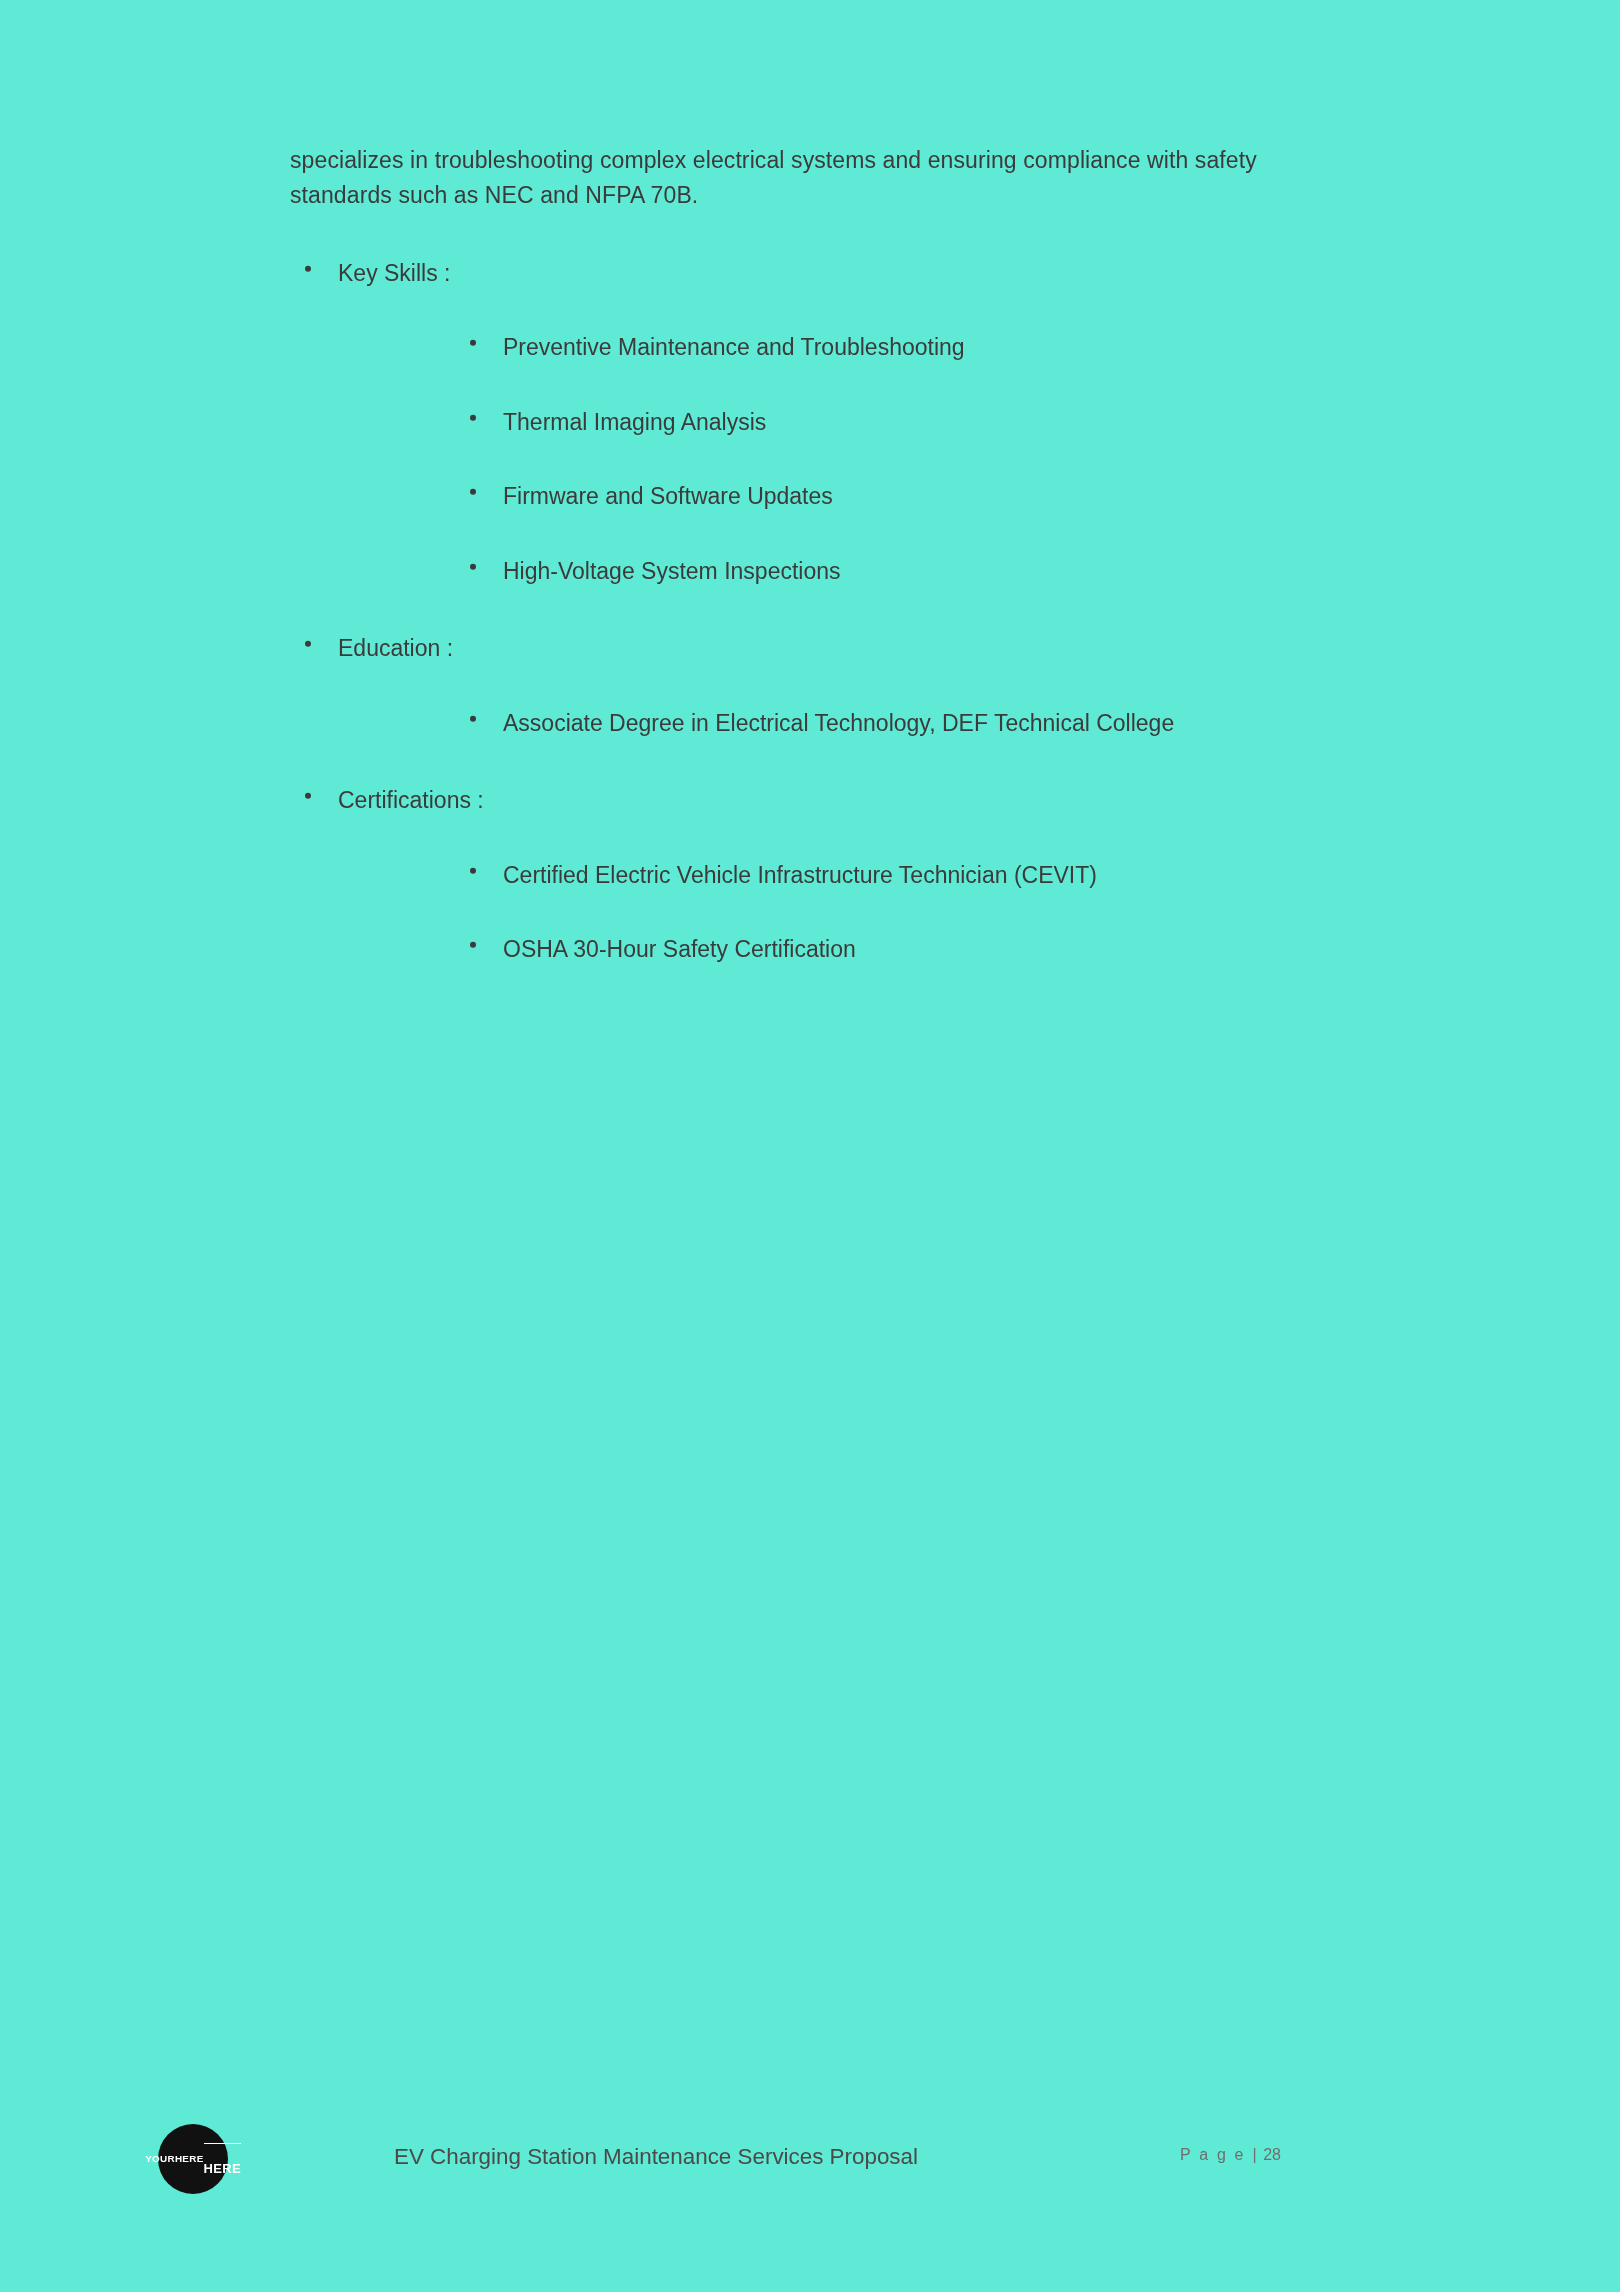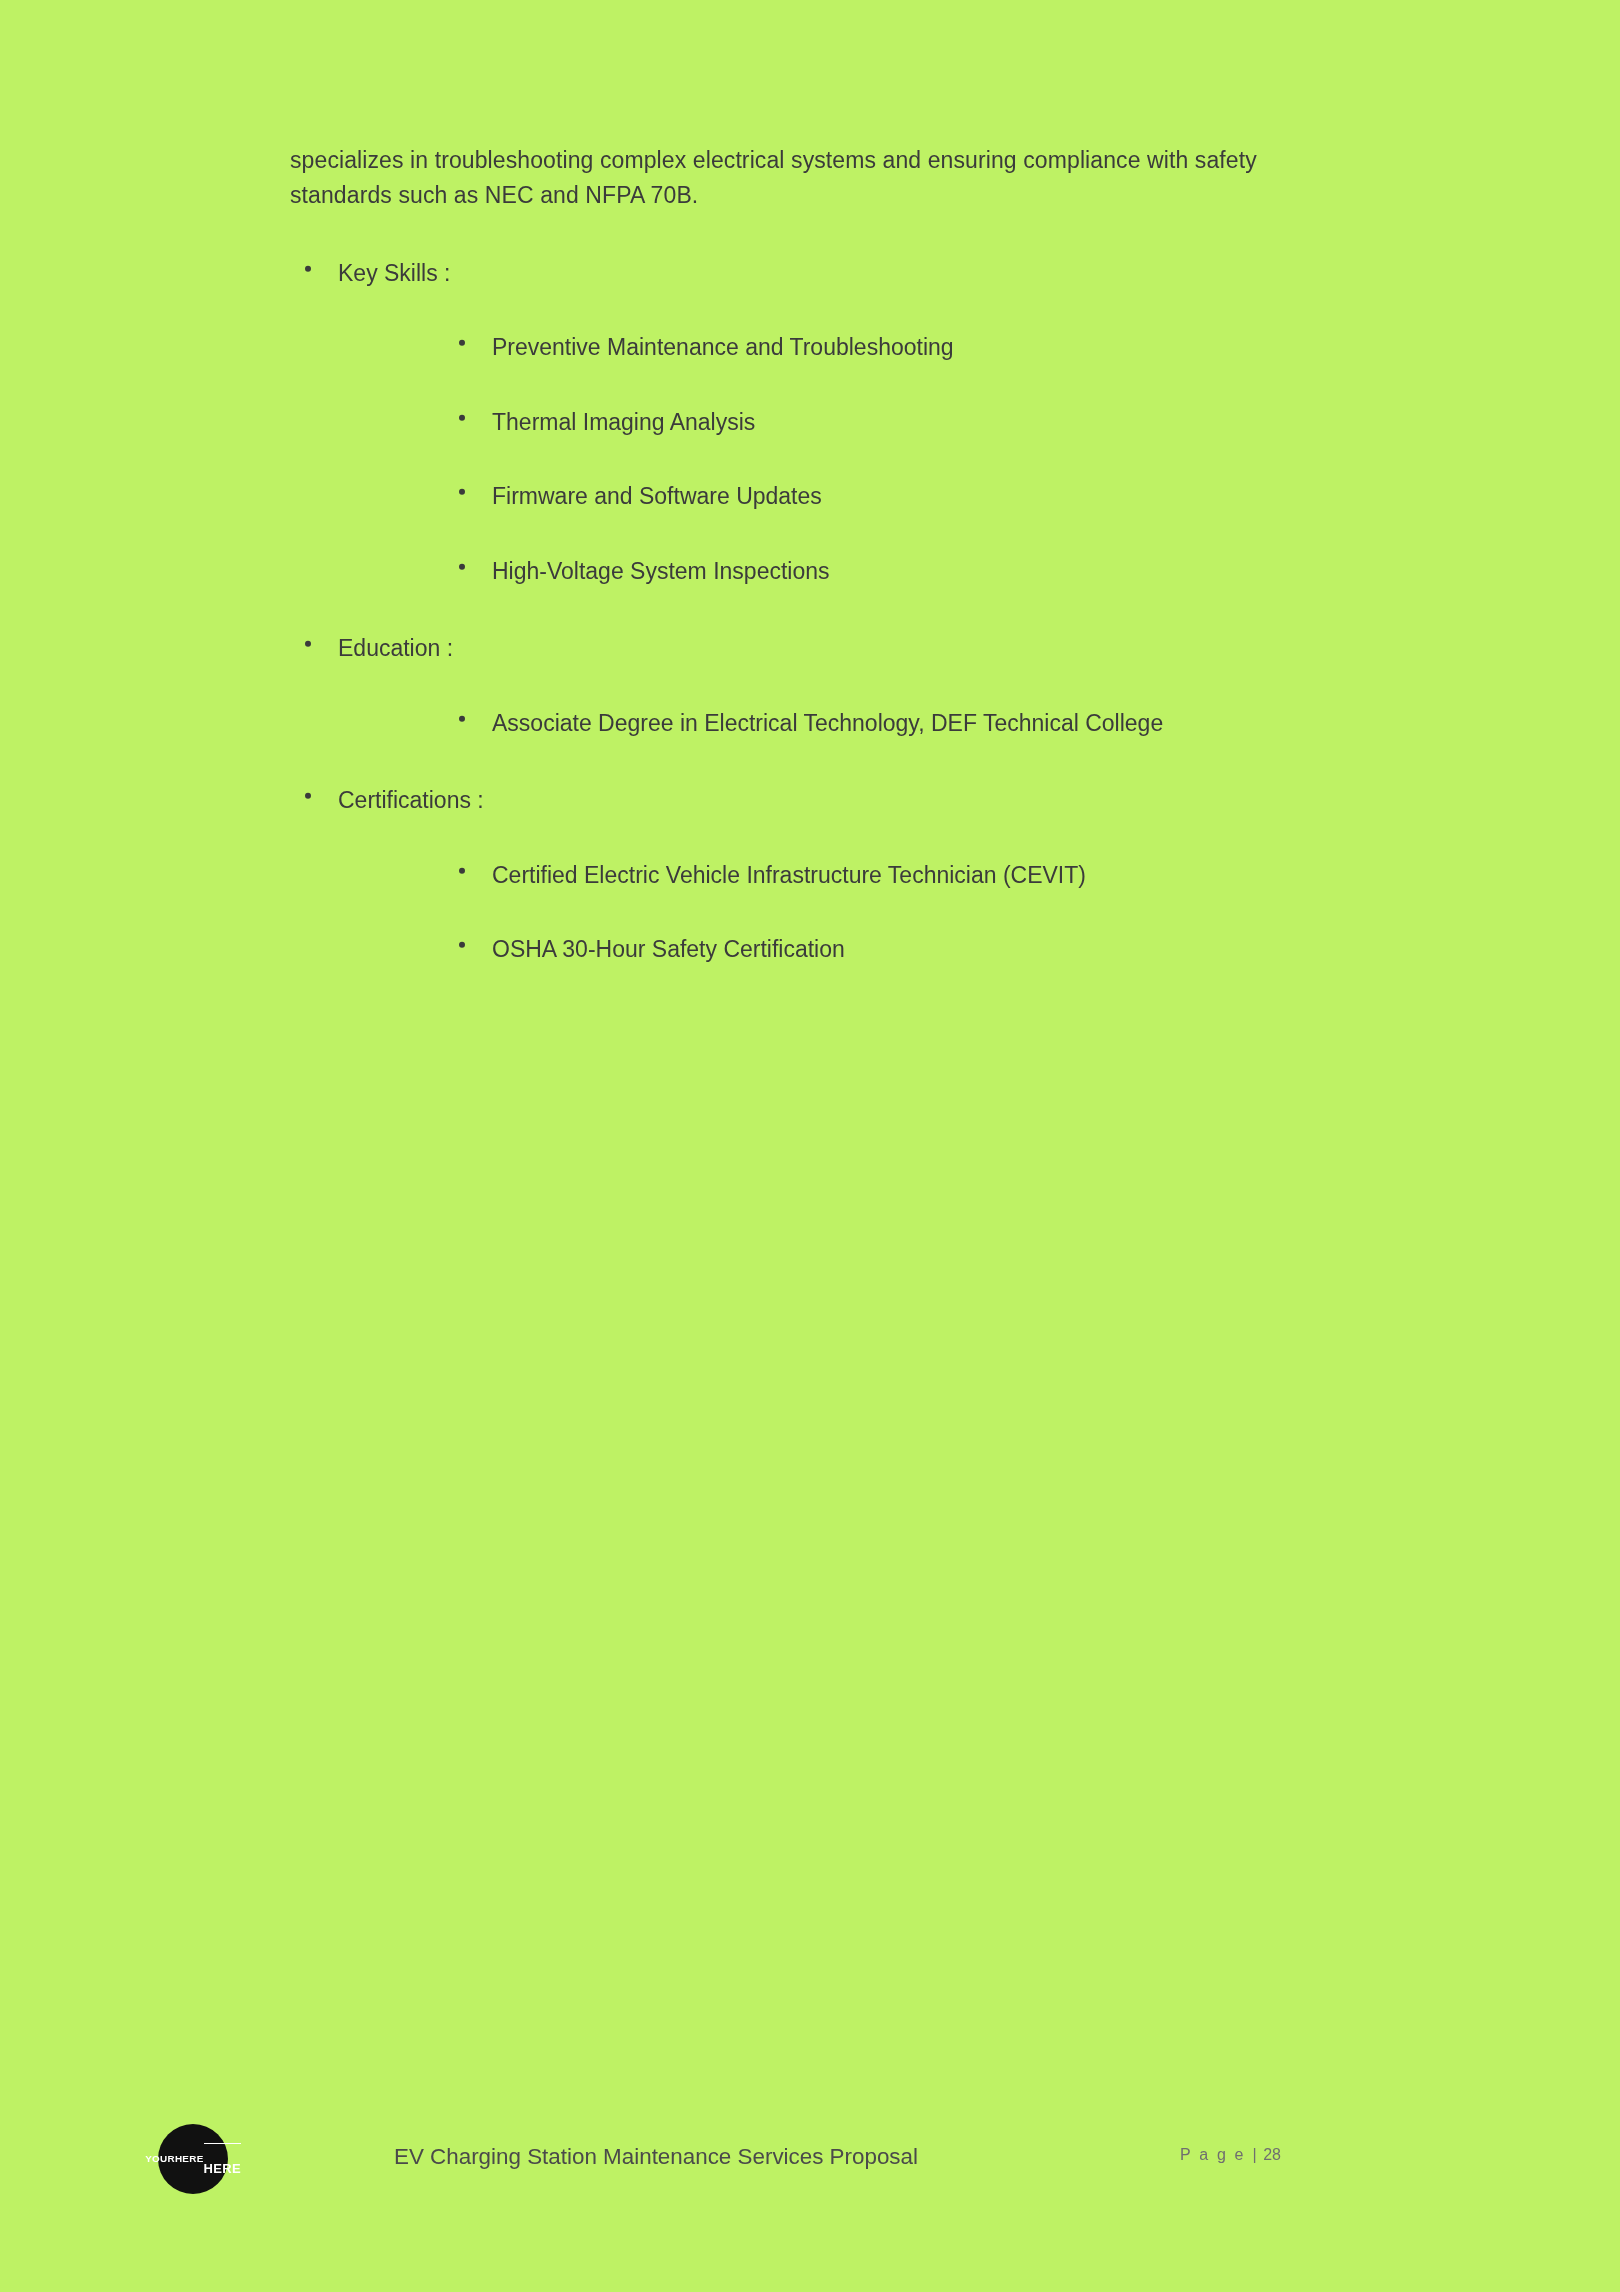--- a/index.html
+++ b/index.html
@@ -8,21 +8,21 @@
     background: #ffffff;
   }
   body {
     font-family: "Liberation Sans", sans-serif;
     color: #3c3c3c;
   }
   .page {
     position: relative;
     width: 1620px;
     height: 2293px;
-    background: #bef264;
+    background: #5eead4;
     overflow: hidden;
     box-sizing: border-box;
   }
   .content {
     position: absolute;
     left: 290px;
     top: 143px;
     width: 1075px;
   }
   .para {
@@ -50,21 +50,21 @@
     left: 15px;
     top: 0.55em;
     width: 6.3px;
     height: 6.3px;
     background: #3b3b3b;
     border-radius: 50%;
     transform: translateY(-50%);
   }
   ul.lvl2 {
     list-style: none;
-    margin: 4px;
+    margin: 15px;
     padding: 0;
   }
   ul.lvl2 > li.bullet-l2 {
     position: relative;
     font-size: 23px;
     line-height: 1.5;
     color: #3b3b3b;
     margin-top: 40px;
     padding-left: 150px;
   }

